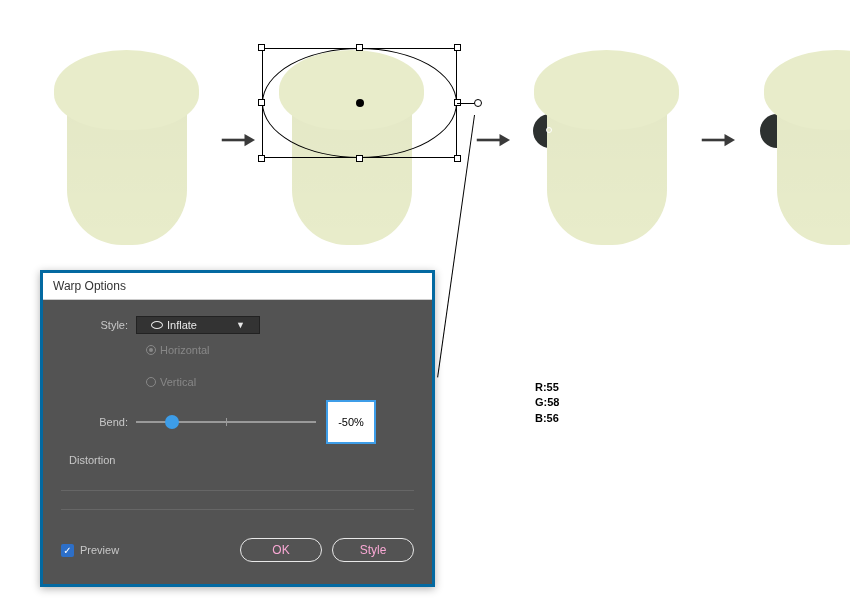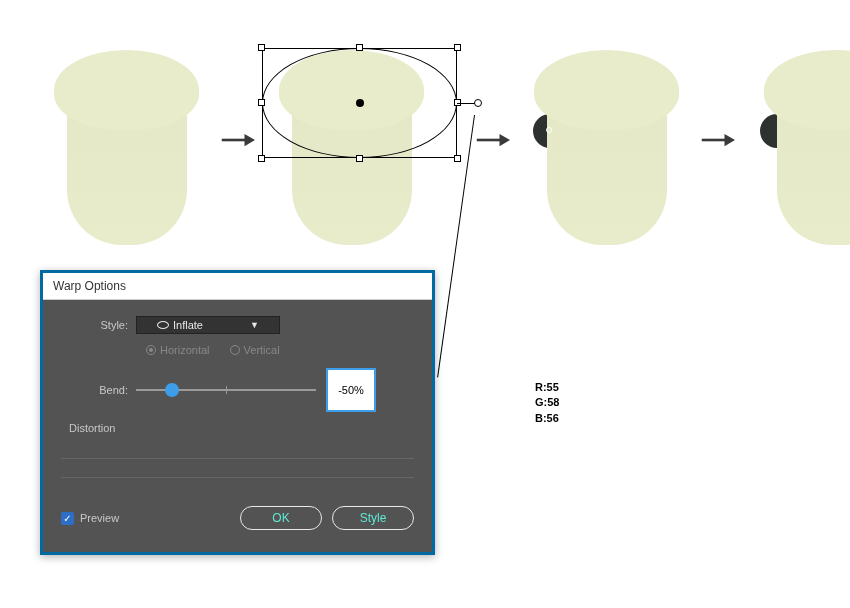--- a/index.html
+++ b/index.html
@@ -41,41 +41,41 @@
 
   
   .rgb { position: absolute; top: 380px; left: 535px; font-size: 11px; font-weight: bold; line-height: 1.4; }
 
   
   .dialog { position: absolute; top: 270px; left: 40px; width: 395px; border: 3px solid #0369a1; box-shadow: 0 2px 8px rgba(0,0,0,0.3); }
   .dialog-title { background: #fff; padding: 6px 10px; font-size: 12px; color: #333; border-bottom: 1px solid #ccc; }
   .dialog-body { background: #535353; color: #c8c8c8; padding: 16px 18px 22px 18px; font-size: 11px; }
   .row { display: flex; align-items: center; margin-bottom: 10px; }
   .lab { width: 75px; text-align: right; padding-right: 8px; }
-  .select-box { background: #333; border: 1px solid #222; color: #e8e8e8; padding: 2px 20px; width: 144px; display: flex; align-items: center; justify-content: space-between; font-size: 11px; }
+  .select-box { background: #333; border: 1px solid #222; color: #e8e8e8; padding: 2px 14px; width: 124px; display: flex; align-items: center; justify-content: space-between; font-size: 11px; }
   .sel-icon { width: 12px; height: 8px; border: 1px solid #e8e8e8; border-radius: 50%; display: inline-block; margin-right: 4px; }
   .chev { font-size: 9px; }
-  .radio-row { display: flex; gap: 20px; padding-left: 85px; margin-bottom: 12px; color: #888; }
+  .radio-row { display: flex; gap: 20px; padding-left: 85px; margin-bottom: 12px; color: #888; flex-direction: column; }
   .radio-opt { display: flex; align-items: center; gap: 4px; }
   .radio-dot { width: 10px; height: 10px; border: 1px solid #888; border-radius: 50%; display:inline-block; position:relative; }
   .radio-dot.on::after { content:''; position:absolute; inset:2px; background:#888; border-radius:50%; }
   .slider-wrap { flex: 1; display: flex; align-items: center; gap: 10px; }
   .slider { position: relative; width: 180px; height: 2px; background: #9a9a9a; }
   .slider-tick { position:absolute; top:-3px; width:1px; height:8px; background:#9a9a9a; left:50%; }
   .slider-thumb { position: absolute; width: 14px; height: 14px; border-radius: 50%; top: -6px; margin-left: -7px; }
   .slider-thumb.blue { background: #3d9de8; }
   .slider-thumb.gray { background: #ccc; border: 1px solid #888; }
   .valbox { width: 50px; background: #333; border: 1px solid #222; color: #e8e8e8; text-align: center; padding: 14px 0; font-size: 11px; }
   .valbox.selected { background: #fff; color: #000; border: 2px solid #3d9de8; }
   .section-label { color: #c8c8c8; margin: 4px 0 24px 8px; }
   .divider { border: none; border-top: 1px solid #666; margin: 0 0 10px 0; }
   .bottom-row { display: flex; align-items: center; gap: 10px; margin-top: 28px; }
   .preview { display: flex; align-items: center; gap: 6px; }
   .chk { width: 13px; height: 13px; background: #2d6fc8; display: flex; align-items: center; justify-content: center; color: #fff; font-size: 10px; border-radius: 2px; }
-  .btn { border: 1.5px solid #e8e8e8; background: none; color: #5eead4; padding: 4px 0; width: 82px; border-radius: 14px; text-align: center; font-size: 12px; cursor: pointer; }
+  .btn { border: 1.5px solid #e8e8e8; background: none; color: #f9a8d4; padding: 4px 0; width: 82px; border-radius: 14px; text-align: center; font-size: 12px; cursor: pointer; }
   .spacer { flex: 1; }
 </style>
 </head>
 <body>
 
 <div class="shape-display">
 
   <div class="shape-slot">
     <div class="bread">
       <div class="bread-body"></div>

